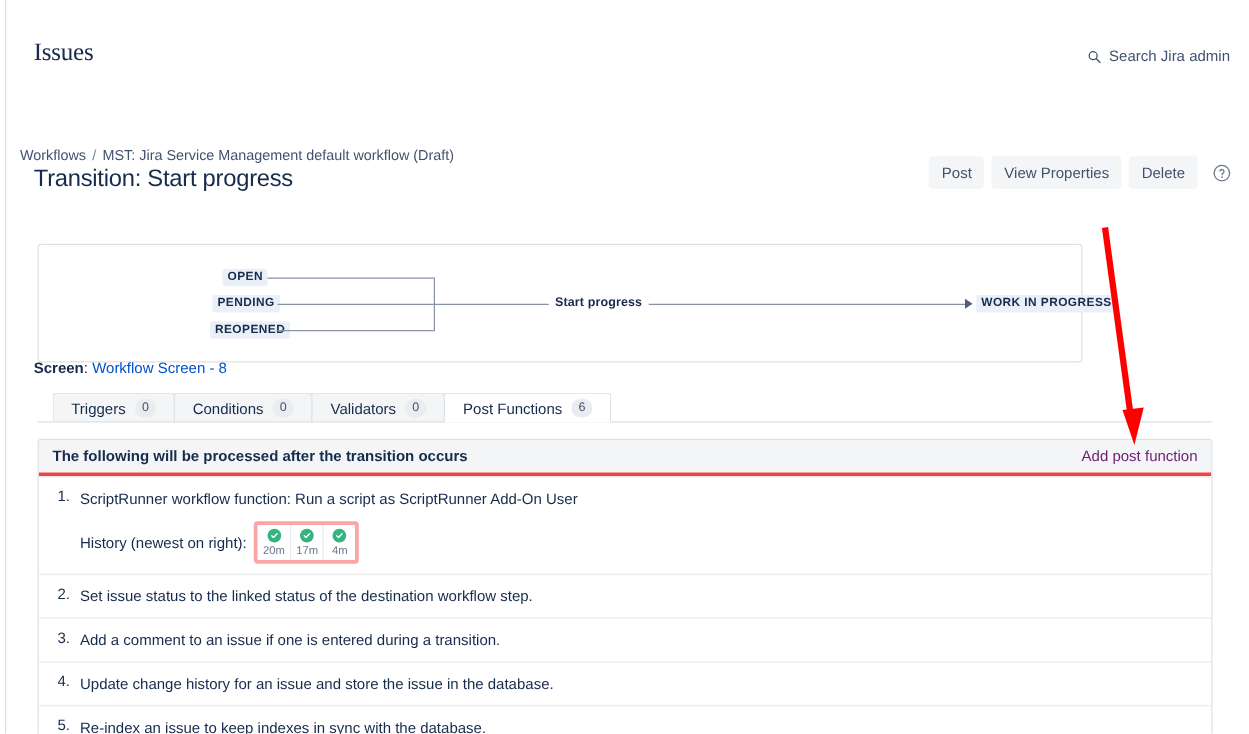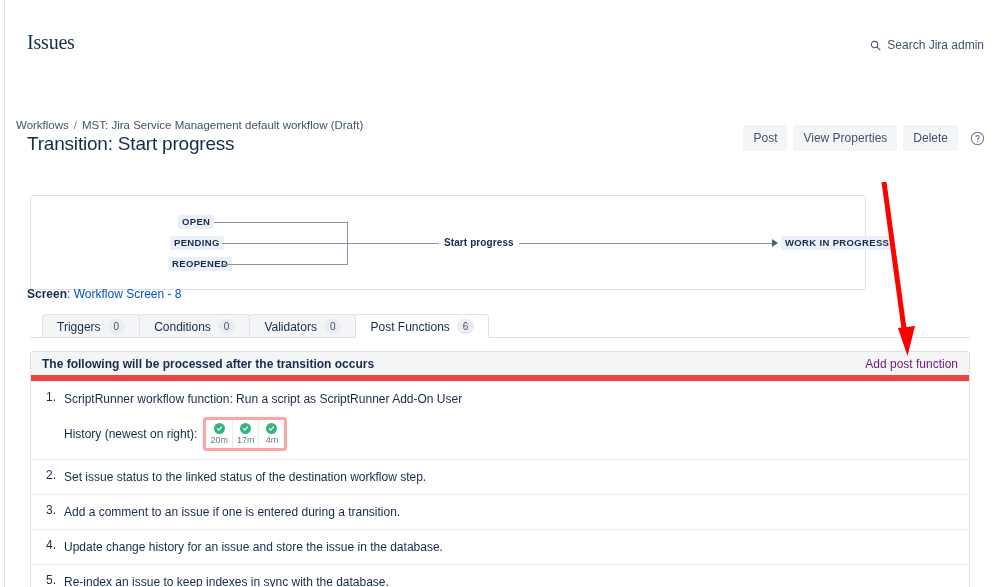--- a/index.html
+++ b/index.html
@@ -228,21 +228,21 @@
     position: absolute;
     left: 30px; top: 351px;
     width: 940px;
     border: 1px solid #DFE1E6;
     border-radius: 3px;
     background: #ffffff;
     overflow: hidden;
   }
   .panel-head {
     background: #F4F5F7;
-    border-bottom: 6px solid #ef4444;
+    border-bottom: 3px solid #ef4444;
     height: 29px;
     display: flex; align-items: center;
     justify-content: space-between;
     padding: 0 11px;
   }
   .panel-head-title {
     font-size: 12px;
     font-weight: bold;
     color: #172B4D;
   }

